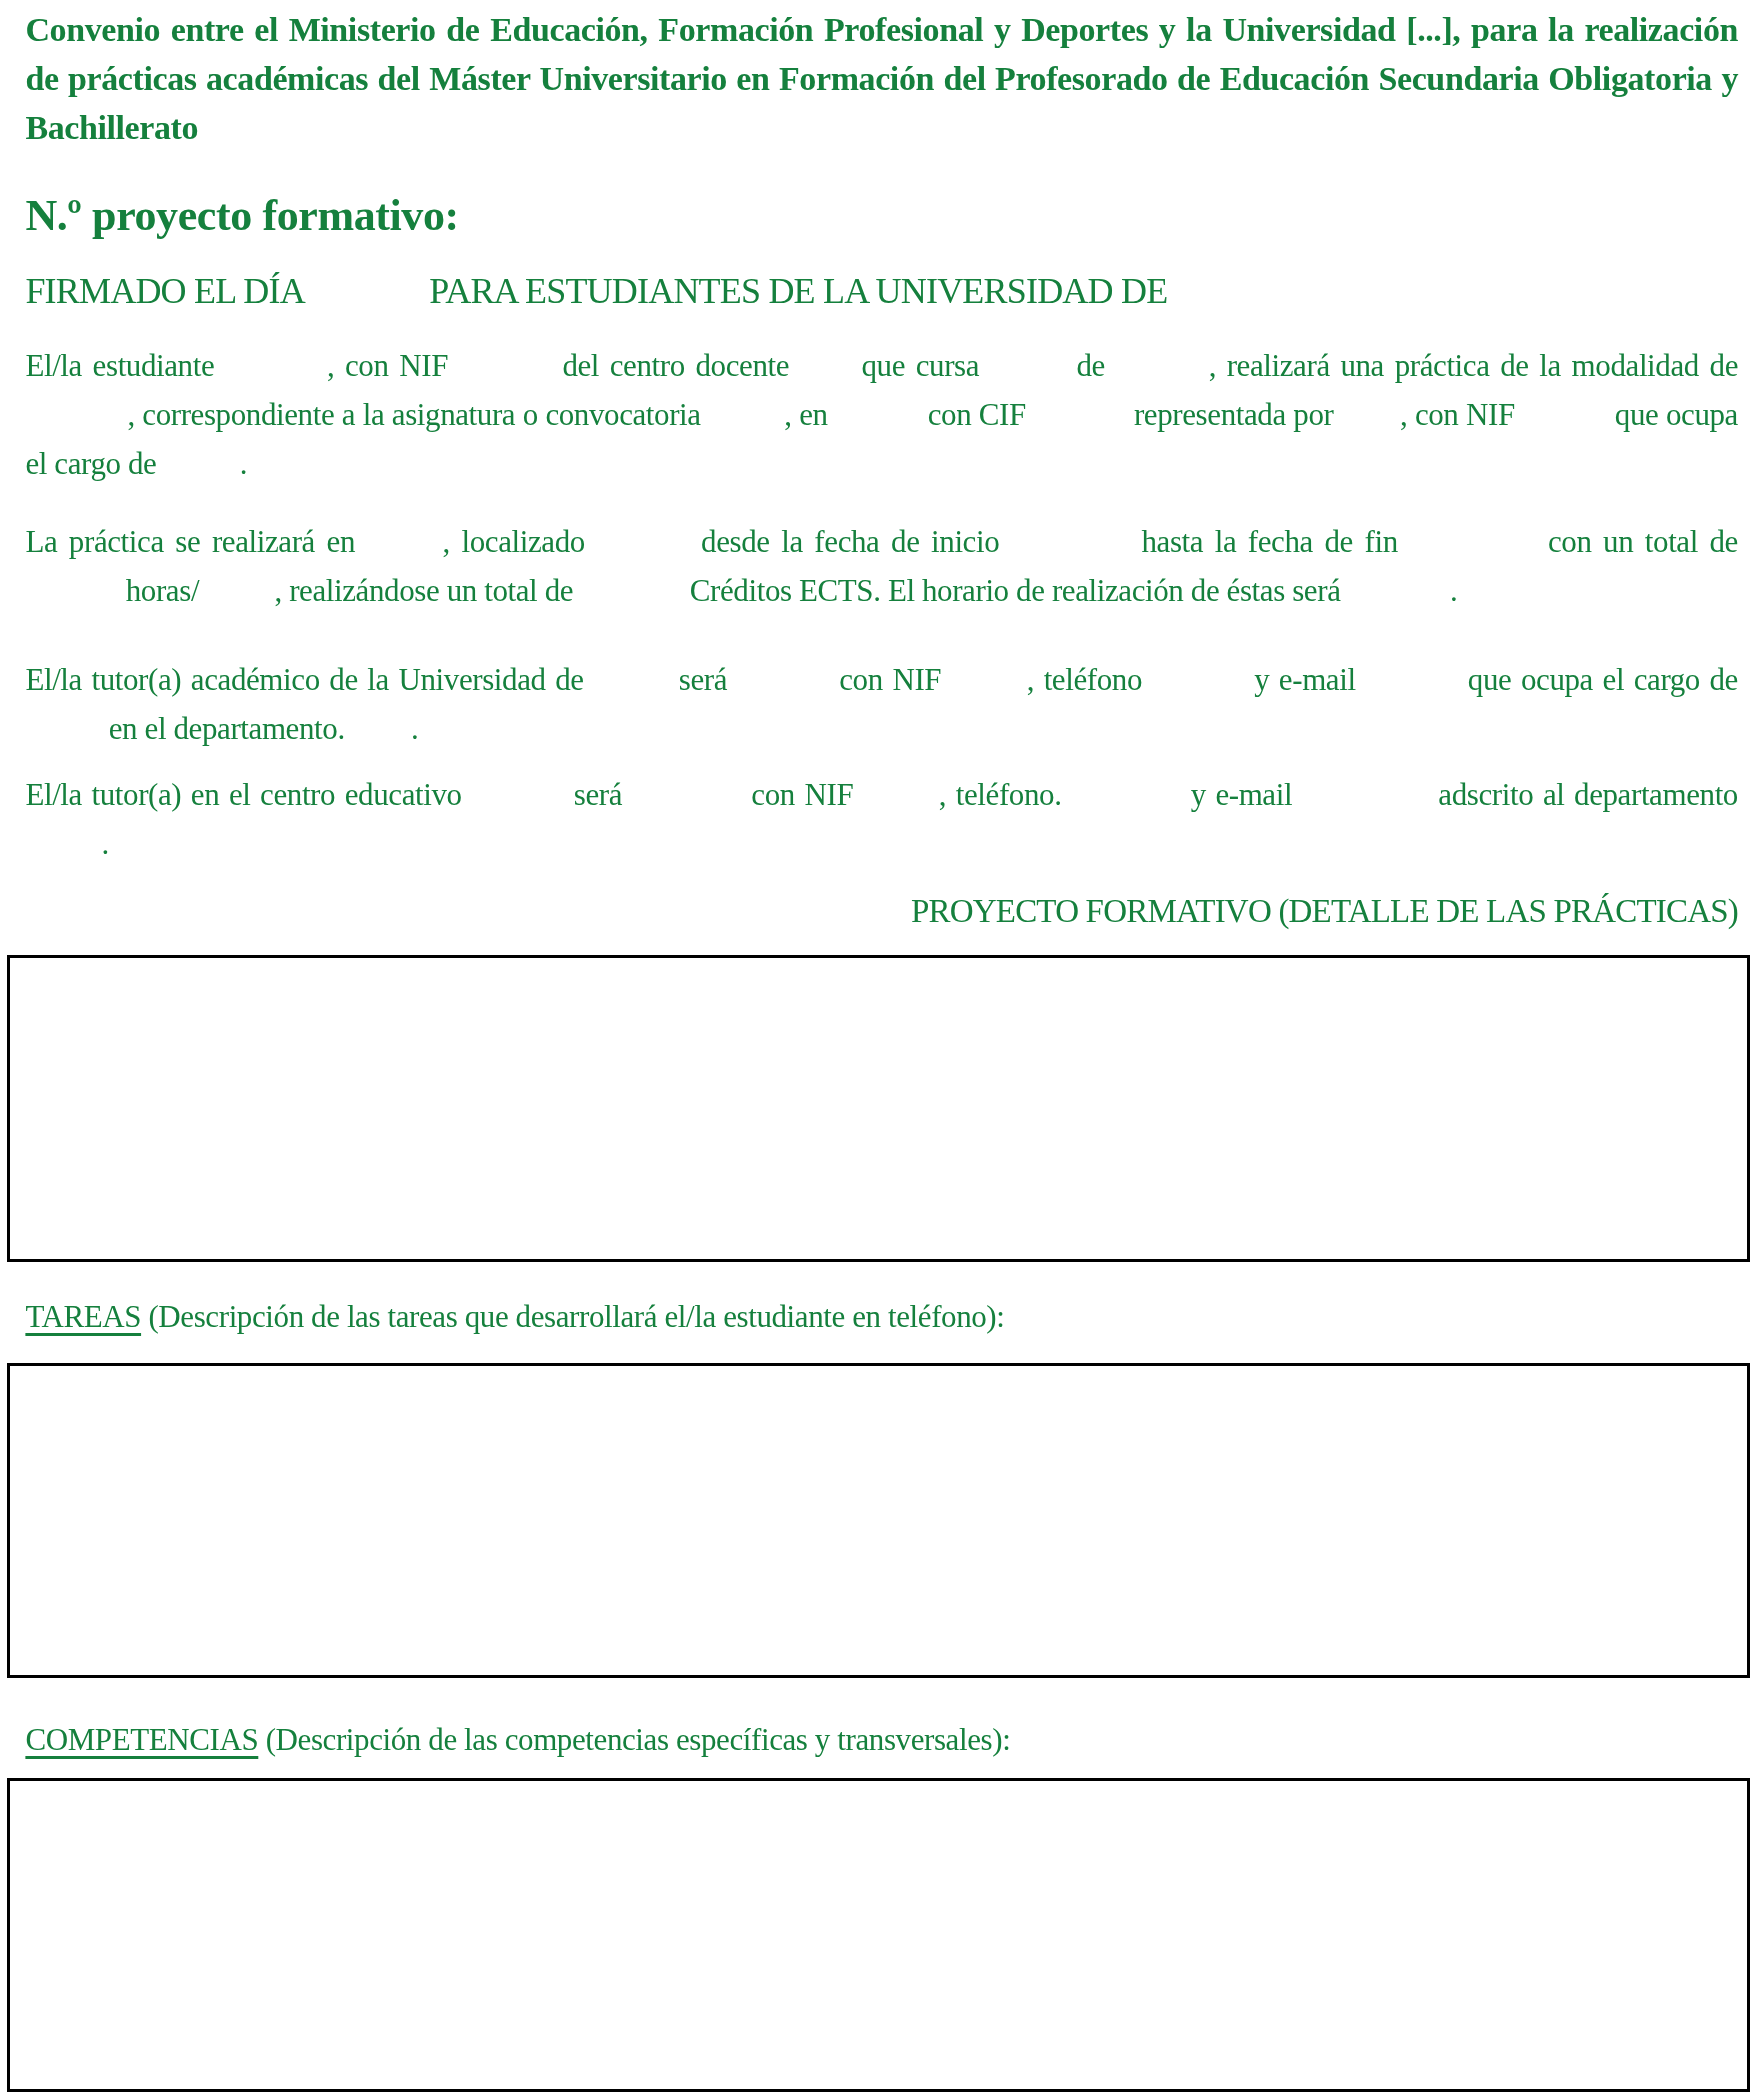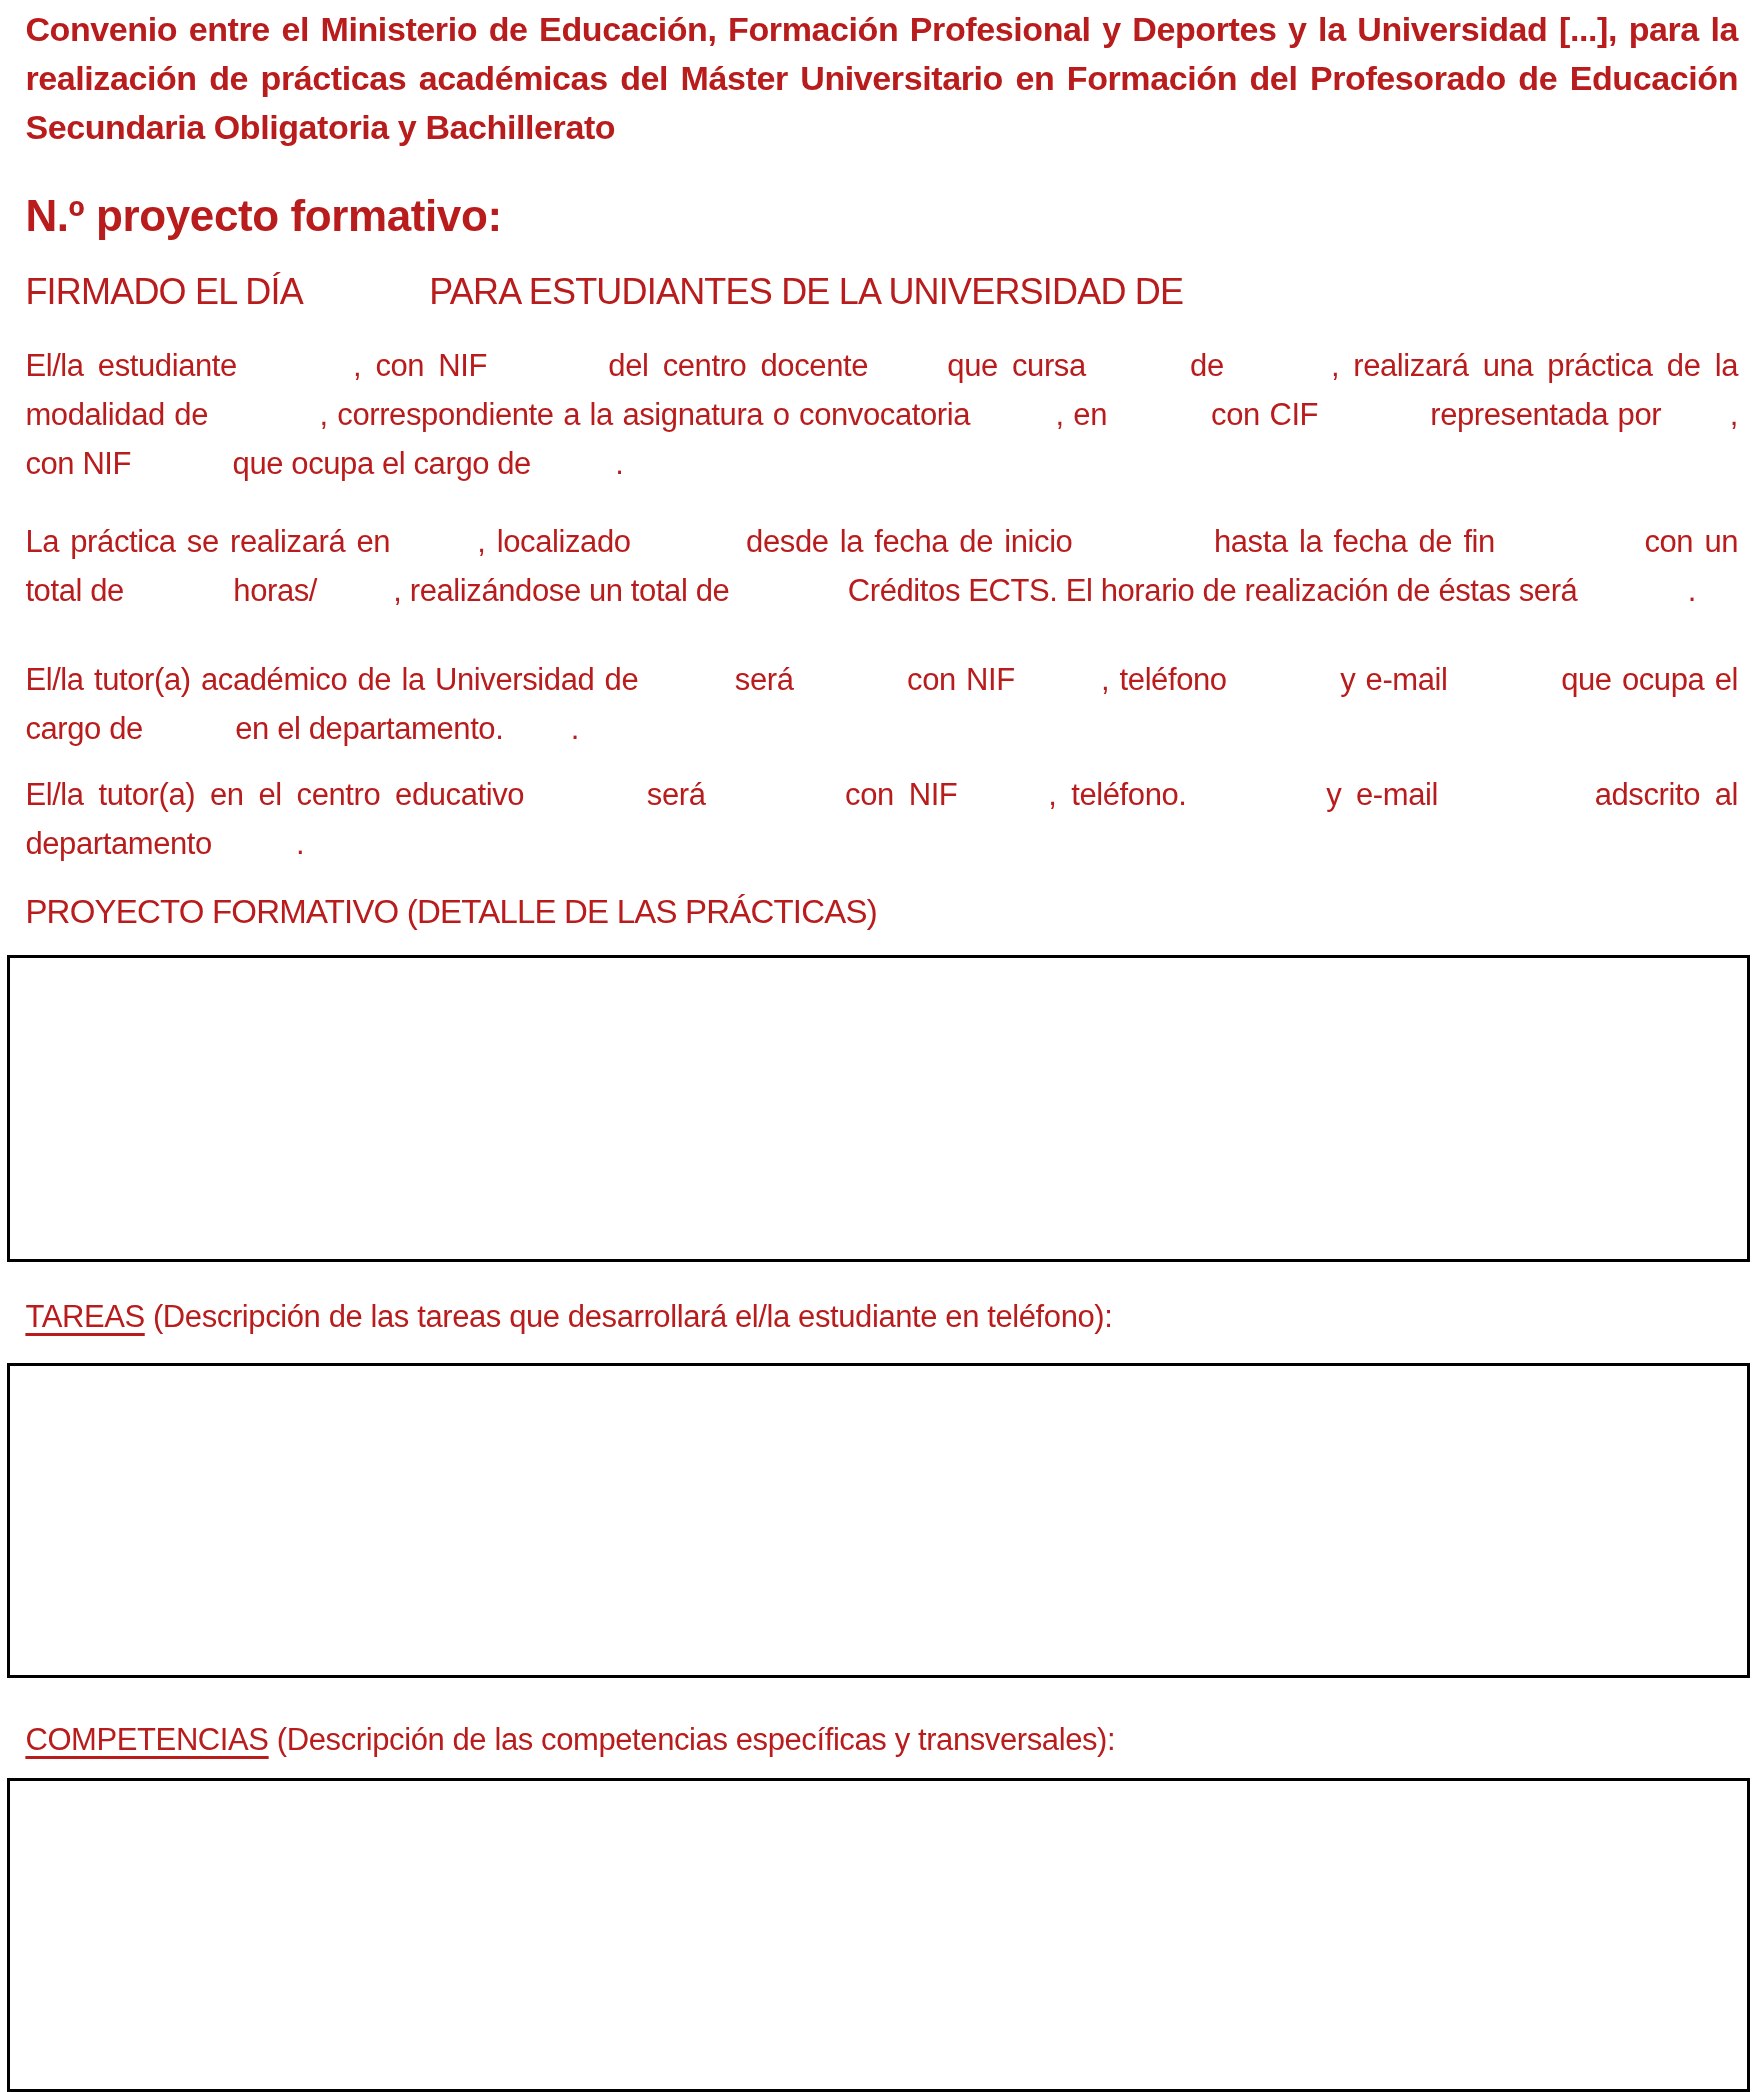--- a/index.html
+++ b/index.html
@@ -3,22 +3,22 @@
 <meta charset="utf-8">
 <style>
   html, body { margin: 0; padding: 0; background: #ffffff; }
   .doc {
     position: relative;
     width: 1762px;
     height: 2093px;
     box-sizing: border-box;
     padding: 5.1px 24px 0 25.4px;
     background: #ffffff;
-    color: #b91c1c;
-    font-family: Liberation Sans, sans-serif;
+    color: #15803d;
+    font-family: Liberation Serif, serif;
     overflow: hidden;
   }
   p { margin: 0; }
   .title {
     font-size: 34px;
     font-weight: bold;
     line-height: 49px;
     letter-spacing: -0.4px;
     text-align: justify;
   }
@@ -44,20 +44,21 @@
   }
   .p1 { margin-top: 25.4px; }
   .p2 { margin-top: 29px; }
   .p3 { margin-top: 40px; }
   .p4 { margin-top: 17px; }
   .section-heading {
     margin-top: 18.6px;
     font-size: 33px;
     letter-spacing: -0.8px;
     line-height: 49px;
+    text-align: right;
   }
   .label-line {
     font-size: 31px;
     letter-spacing: -0.4px;
     line-height: 49px;
   }
   .tareas-line { margin-top: 30.5px; }
   .competencias-line { margin-top: 37px; }
   .u {
     text-decoration: underline;

